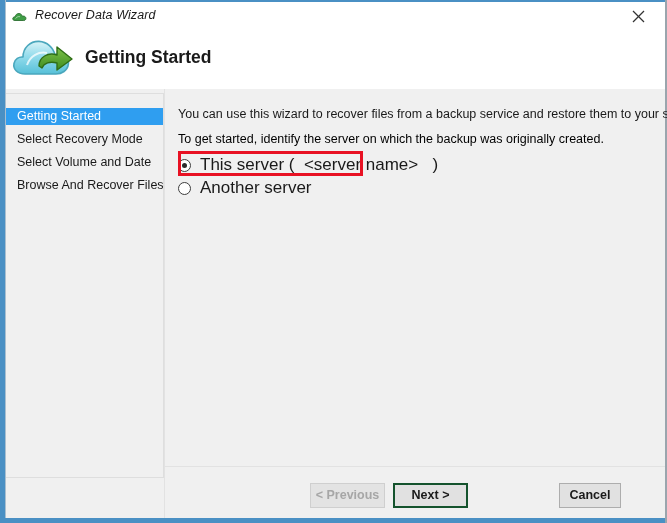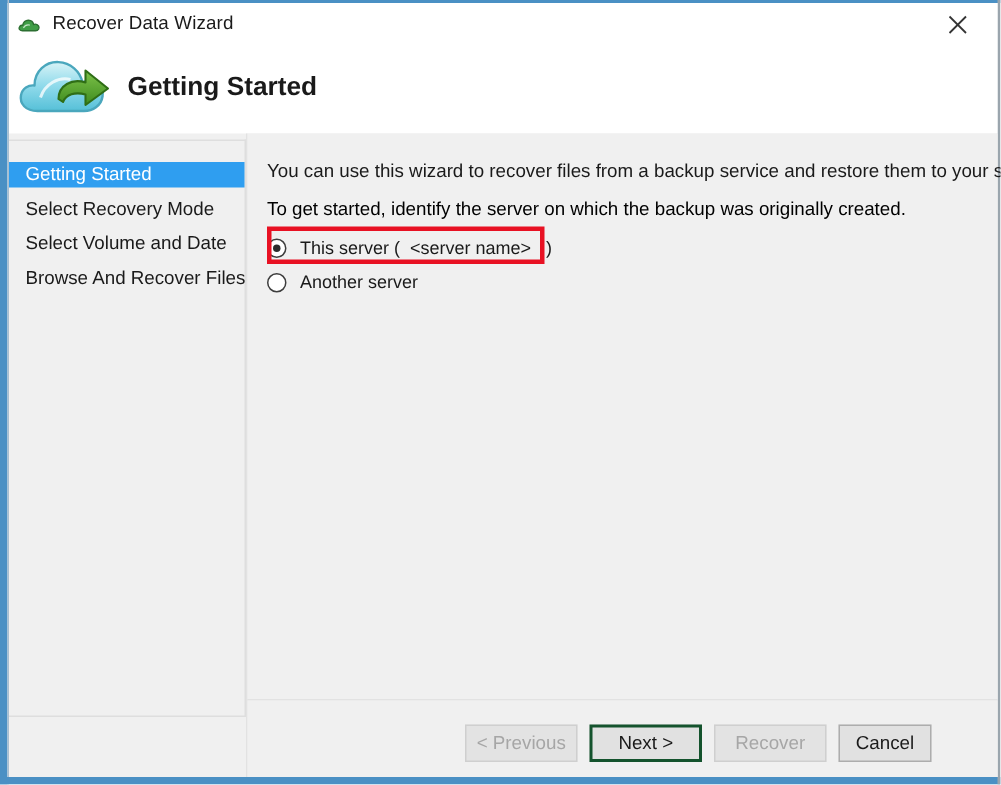--- a/index.html
+++ b/index.html
@@ -68,20 +68,21 @@
     left: 6px; top: 7px;
     width: 17px; height: 15px;
   }
   #title-text {
     position: absolute;
     left: 29px; top: 6px;
     font-size: 12.5px;
     color: #1a1a1a;
     white-space: nowrap;
     letter-spacing: .1px;
+    font-style: italic;
   }
   #close-button {
     position: absolute;
     right: 4px; top: 0px;
     width: 44px; height: 28px;
     cursor: default;
   }
   #close-button svg {
     position: absolute;
     left: 15px; top: 8px;
@@ -197,21 +198,21 @@
   .radio-mark.checked::after {
     content: "";
     position: absolute;
     left: 3px; top: 3px;
     width: 5px; height: 5px;
     border-radius: 50%;
     background: #2b2b2b;
   }
   .radio-label {
     margin-left: 9px;
-    font-size: 12px;
+    font-size: 17px;
     color: #1a1a1a;
     white-space: pre;
   }
 
   
   #highlight-box {
     position: absolute;
     left: 13px; top: 62px;
     width: 185px; height: 25px;
     border: 3px solid #e81123;
@@ -224,20 +225,21 @@
     position: absolute;
     left: 159px; top: 377px;
     width: 500px; height: 1px;
     background: #e2e2e2;
   }
   #footer {
     position: absolute;
     left: 159px; top: 378px;
     width: 500px; height: 51px;
     background: #f0f0f0;
+    font-weight: bold;
   }
   .btn {
     position: absolute;
     top: 16px;
     height: 25px;
     line-height: 23px;
     text-align: center;
     font-size: 12.5px;
     background: #e1e1e1;
     border: 1px solid #adadad;
@@ -352,18 +354,17 @@
       </div>
 
       <div id="highlight-box"></div>
     </div>
 
     <div id="h-divider"></div>
 
     <div id="footer">
       <div class="btn disabled" id="btn-previous">&lt; Previous</div>
       <div class="btn default" id="btn-next">Next &gt;</div>
-      <div class="btn disabled" id="btn-recover">Recover</div>
       <div class="btn" id="btn-cancel">Cancel</div>
     </div>
 
   </div>
 </div>
 
 </body></html>

